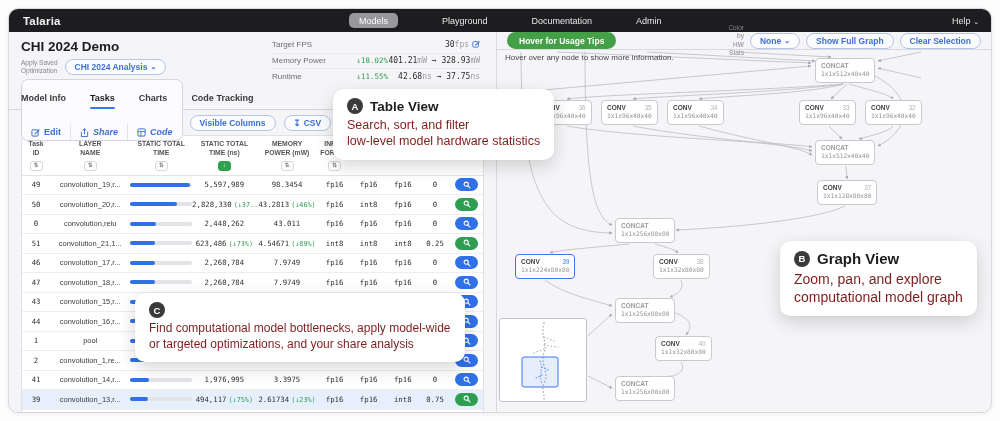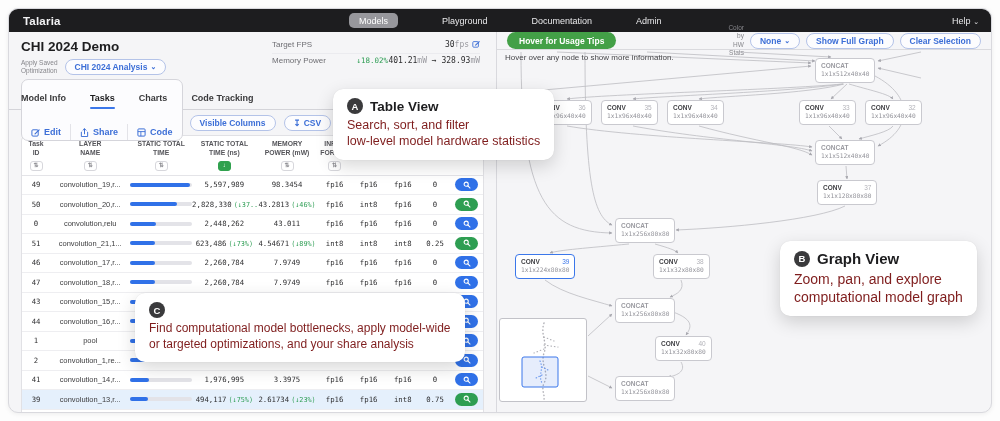--- a/index.html
+++ b/index.html
@@ -20,21 +20,21 @@
 
   
   .lp-header { position:relative; height:56px; }
   .lp-title { position:absolute; left:12px; top:7px; font-size:13.5px; font-weight:bold; color:#1d1d1f; }
   .apply-row { position:absolute; left:12px; top:27px; display:flex; align-items:center; gap:7px; }
   .tiny-label { font-size:6.5px; line-height:1.3; color:#86868b; }
   .pill { display:inline-flex; align-items:center; gap:3px; border:1px solid #b4c3e8; color:#3d6fd7; background:#fcfcfe; border-radius:10px; padding:2px 9px; font-size:8.5px; font-weight:bold; cursor:pointer; white-space:nowrap; }
   .chev { font-size:7px; }
   .act-group { position:absolute; left:12px; top:47px; display:flex; border:1px solid #d5d5db; border-radius:7px; background:#fcfcfe; overflow:hidden; }
   .act-btn2 { display:flex; align-items:center; gap:4px; padding:3px 9px; font-size:9px; font-weight:bold; color:#3d6fd7; cursor:pointer;margin-top:44px; }
-  .act-btn2 + .act-btn2 { border-left:1px solid #e3e3e8; }
+  .act-btn2 + .act-btn2 { border-left:1px solid #e3e3e8;font-style:italic; }
 
   
   .stats { position:absolute; right:16px; top:5px; width:208px; }
   .stat-row { display:flex; align-items:center; height:15.5px; }
   .stat-row + .stat-row { border-top:1px solid #ebebef; }
   .s-label { flex:0 0 72px; font-size:8px; color:#6e6e73; }
   .s-delta { flex:0 0 44px; text-align:right; font-size:7.5px; color:#2f9e55; font-family:"DejaVu Sans Mono", monospace; }
   .s-vals { flex:1; text-align:right; font-size:8px; color:#2c2c2e; font-family:"DejaVu Sans Mono", monospace; white-space:nowrap; }
   .s-vals .unit { color:#9a9aa0; }
   .s-edit { display:inline-block; margin-left:3px; vertical-align:-1px; cursor:pointer; }
@@ -159,20 +159,25 @@
               <div class="s-delta"></div>
               <div class="s-vals"><span>30</span><span class="unit">fps</span><span class="s-edit"><svg width="8" height="8" viewBox="0 0 10 10">
                     <rect x="1" y="2" width="7" height="7" rx="1.2" fill="none" stroke="#3d6fd7" stroke-width="1.1"></rect>
                     <path d="M4.5 6.5 L9 2" stroke="#3d6fd7" stroke-width="1.3" stroke-linecap="round"></path>
                   </svg></span></div>
             </div>
             <div class="stat-row">
               <div class="s-label">Memory Power</div>
               <div class="s-delta">↓18.02%</div>
               <div class="s-vals"><span>401.21</span><span class="unit">mW</span> <span>→</span> <span>328.93</span><span class="unit">mW</span></div>
+            </div>
+            <div class="stat-row">
+              <div class="s-label">Runtime</div>
+              <div class="s-delta">↓11.55%</div>
+              <div class="s-vals"><span>42.68</span><span class="unit">ns</span> <span>→</span> <span>37.75</span><span class="unit">ns</span></div>
             </div>
           </div>
       </div>
 
       <div class="tabs">
           <div class="tab">Model Info</div>
           <div class="tab active">Tasks</div>
           <div class="tab">Charts</div>
           <div class="tab">Code Tracking</div>
         </div>

